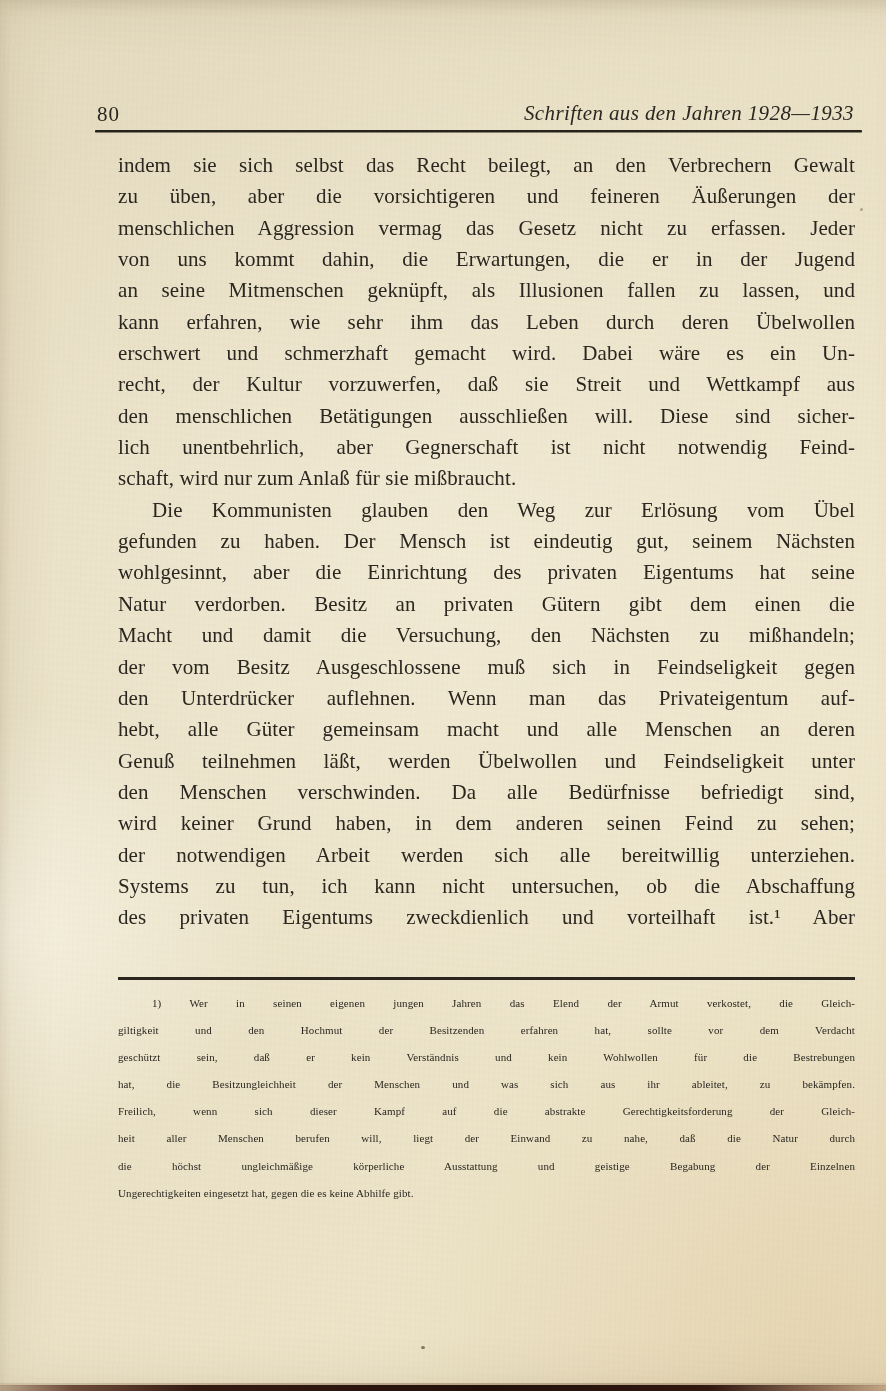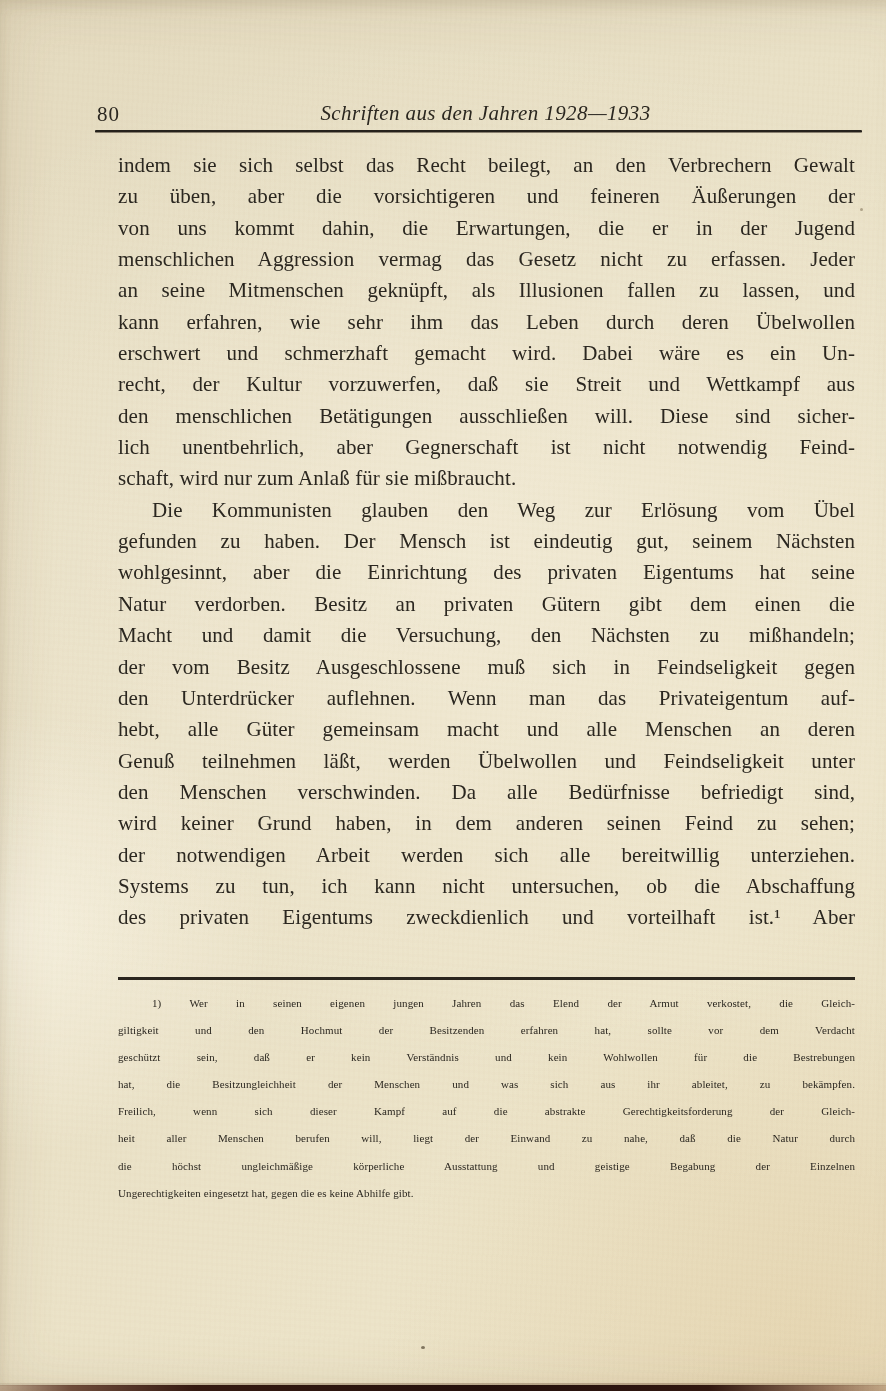--- a/index.html
+++ b/index.html
@@ -24,21 +24,21 @@
       repeating-linear-gradient(92deg, rgba(120,100,60,0.03) 0 2px, rgba(255,255,245,0.03) 2px 5px),
       repeating-linear-gradient(4deg, rgba(120,100,60,0.02) 0 3px, rgba(255,255,245,0.02) 3px 7px);
   }
   .pagehead { position:absolute; left:0; top:0; width:100%; height:140px; }
   .page-number {
     position:absolute; left:97px; top:102px;
     font-size:21px; letter-spacing:1px;
   }
   .running-title {
     position:absolute; left:117px; top:101px; width:737px;
-    text-align:center; font-style:italic; font-size:21px; letter-spacing:0.4px;
+    text-align:right; font-style:italic; font-size:21px; letter-spacing:0.4px;
   }
   .header-rule {
     position:absolute; left:95px; top:130px; width:767px; height:3px;
     background:linear-gradient(to bottom, #26221c 0 2px, rgba(60,50,40,.55) 2px 3px);
     border-radius:1px;
   }
   .body-text {
     position:absolute; left:118px; top:150px; width:737px;
     font-size:21px; line-height:31.35px; letter-spacing:0.1px;
   }
@@ -77,22 +77,22 @@
 
   <div class="pagehead">
     <span class="page-number">80</span>
     <span class="running-title">Schriften aus den Jahren 1928—1933</span>
     <div class="header-rule"></div>
   </div>
 
   <main class="body-text">
       <div class="line">indem sie sich selbst das Recht beilegt, an den Verbrechern Gewalt</div>
       <div class="line">zu üben, aber die vorsichtigeren und feineren Äußerungen der</div>
+      <div class="line">menschlichen Aggression vermag das Gesetz nicht zu erfassen. Jeder</div>
       <div class="line">von uns kommt dahin, die Erwartungen, die er in der Jugend</div>
-      <div class="line">menschlichen Aggression vermag das Gesetz nicht zu erfassen. Jeder</div>
       <div class="line">an seine Mitmenschen geknüpft, als Illusionen fallen zu lassen, und</div>
       <div class="line">kann erfahren, wie sehr ihm das Leben durch deren Übelwollen</div>
       <div class="line">erschwert und schmerzhaft gemacht wird. Dabei wäre es ein Un-</div>
       <div class="line">recht, der Kultur vorzuwerfen, daß sie Streit und Wettkampf aus</div>
       <div class="line">den menschlichen Betätigungen ausschließen will. Diese sind sicher-</div>
       <div class="line">lich unentbehrlich, aber Gegnerschaft ist nicht notwendig Feind-</div>
       <div class="line end">schaft, wird nur zum Anlaß für sie mißbraucht.</div>
       <div class="line indent">Die Kommunisten glauben den Weg zur Erlösung vom Übel</div>
       <div class="line">gefunden zu haben. Der Mensch ist eindeutig gut, seinem Nächsten</div>
       <div class="line">wohlgesinnt, aber die Einrichtung des privaten Eigentums hat seine</div>

